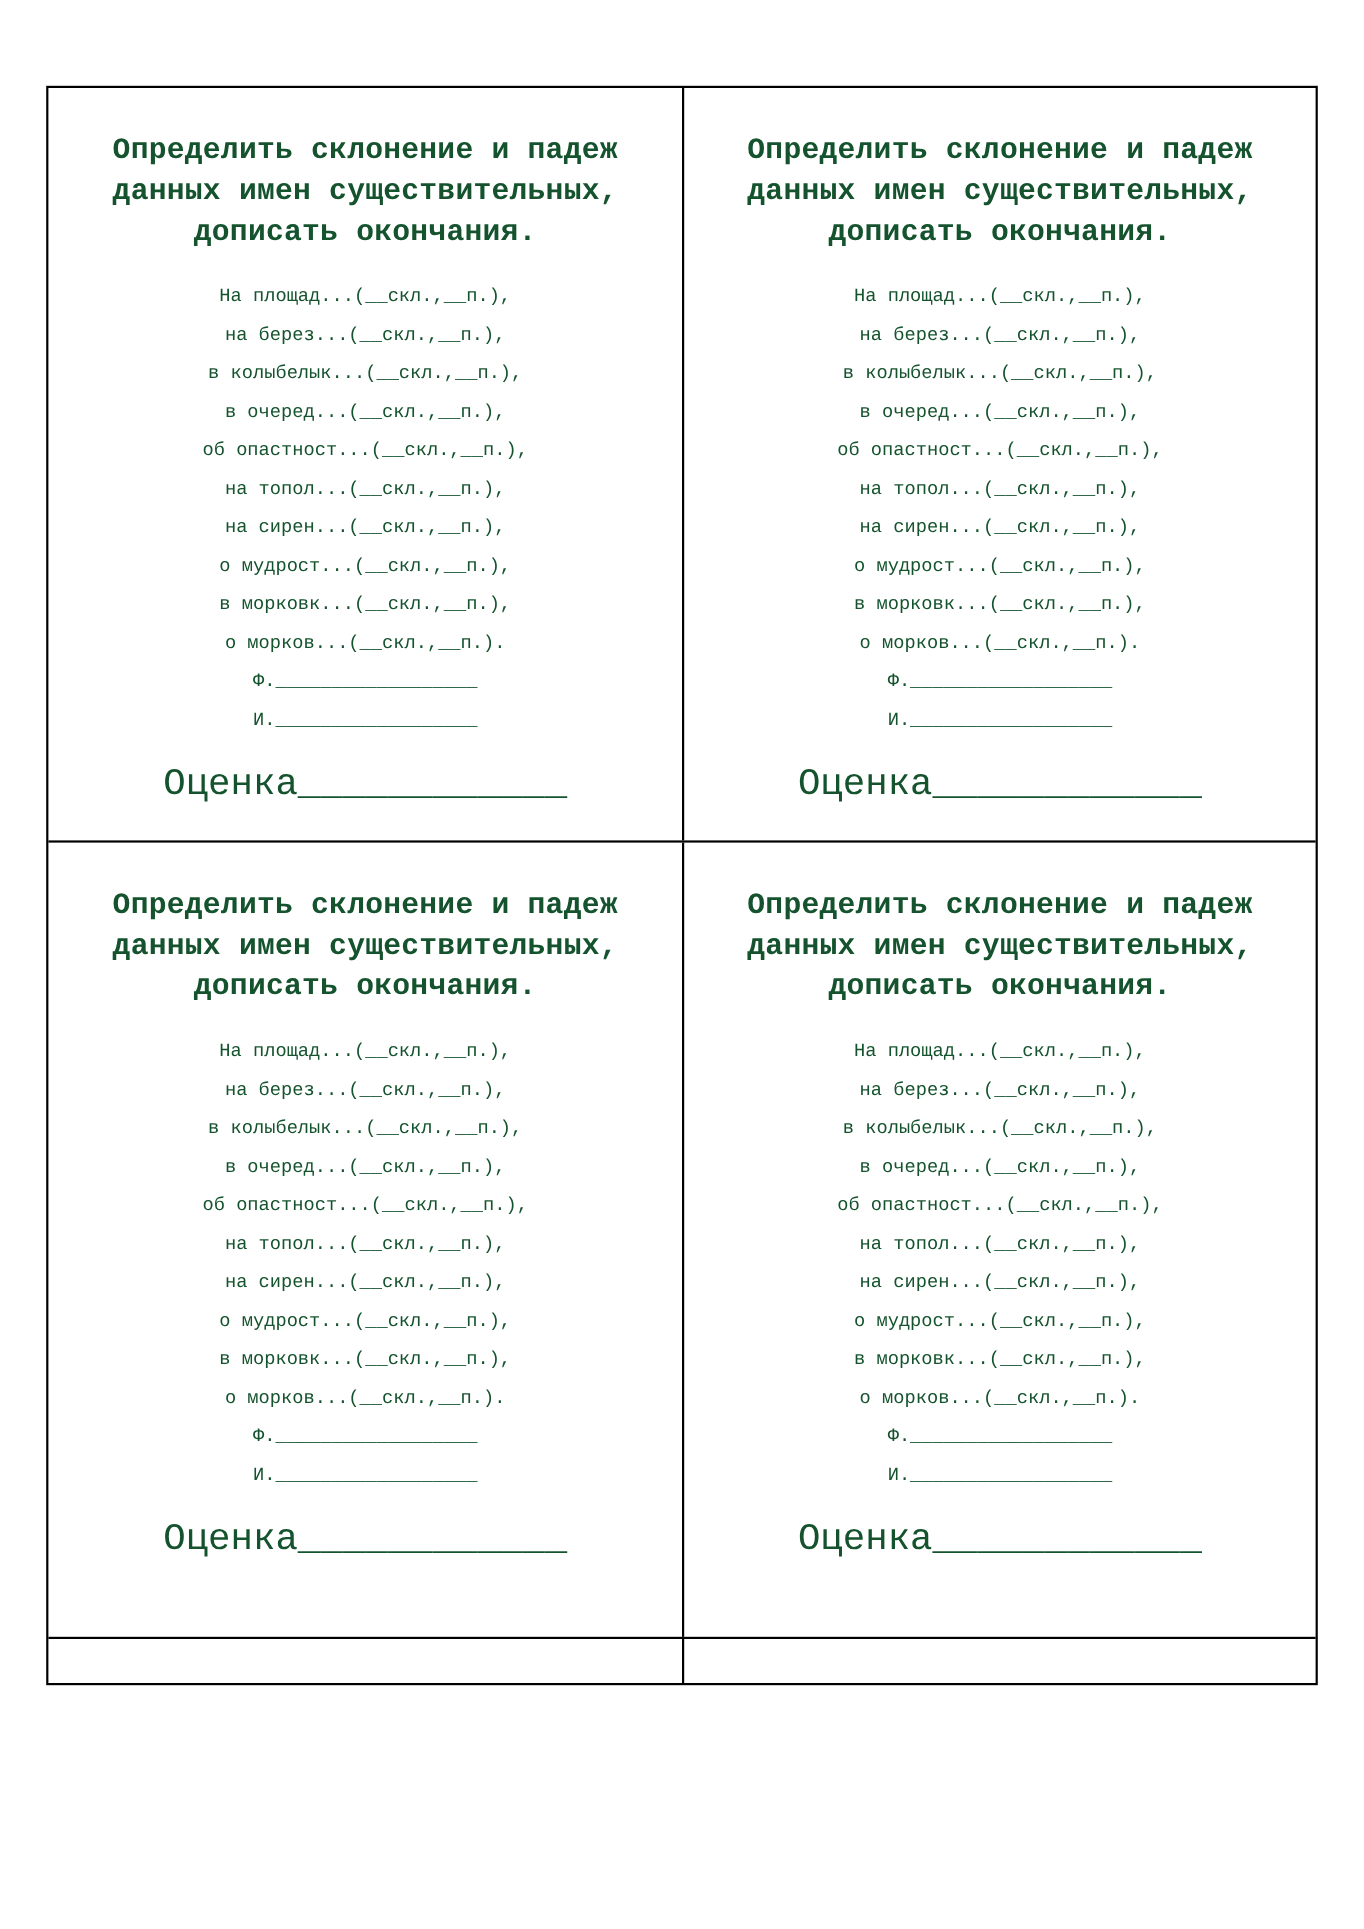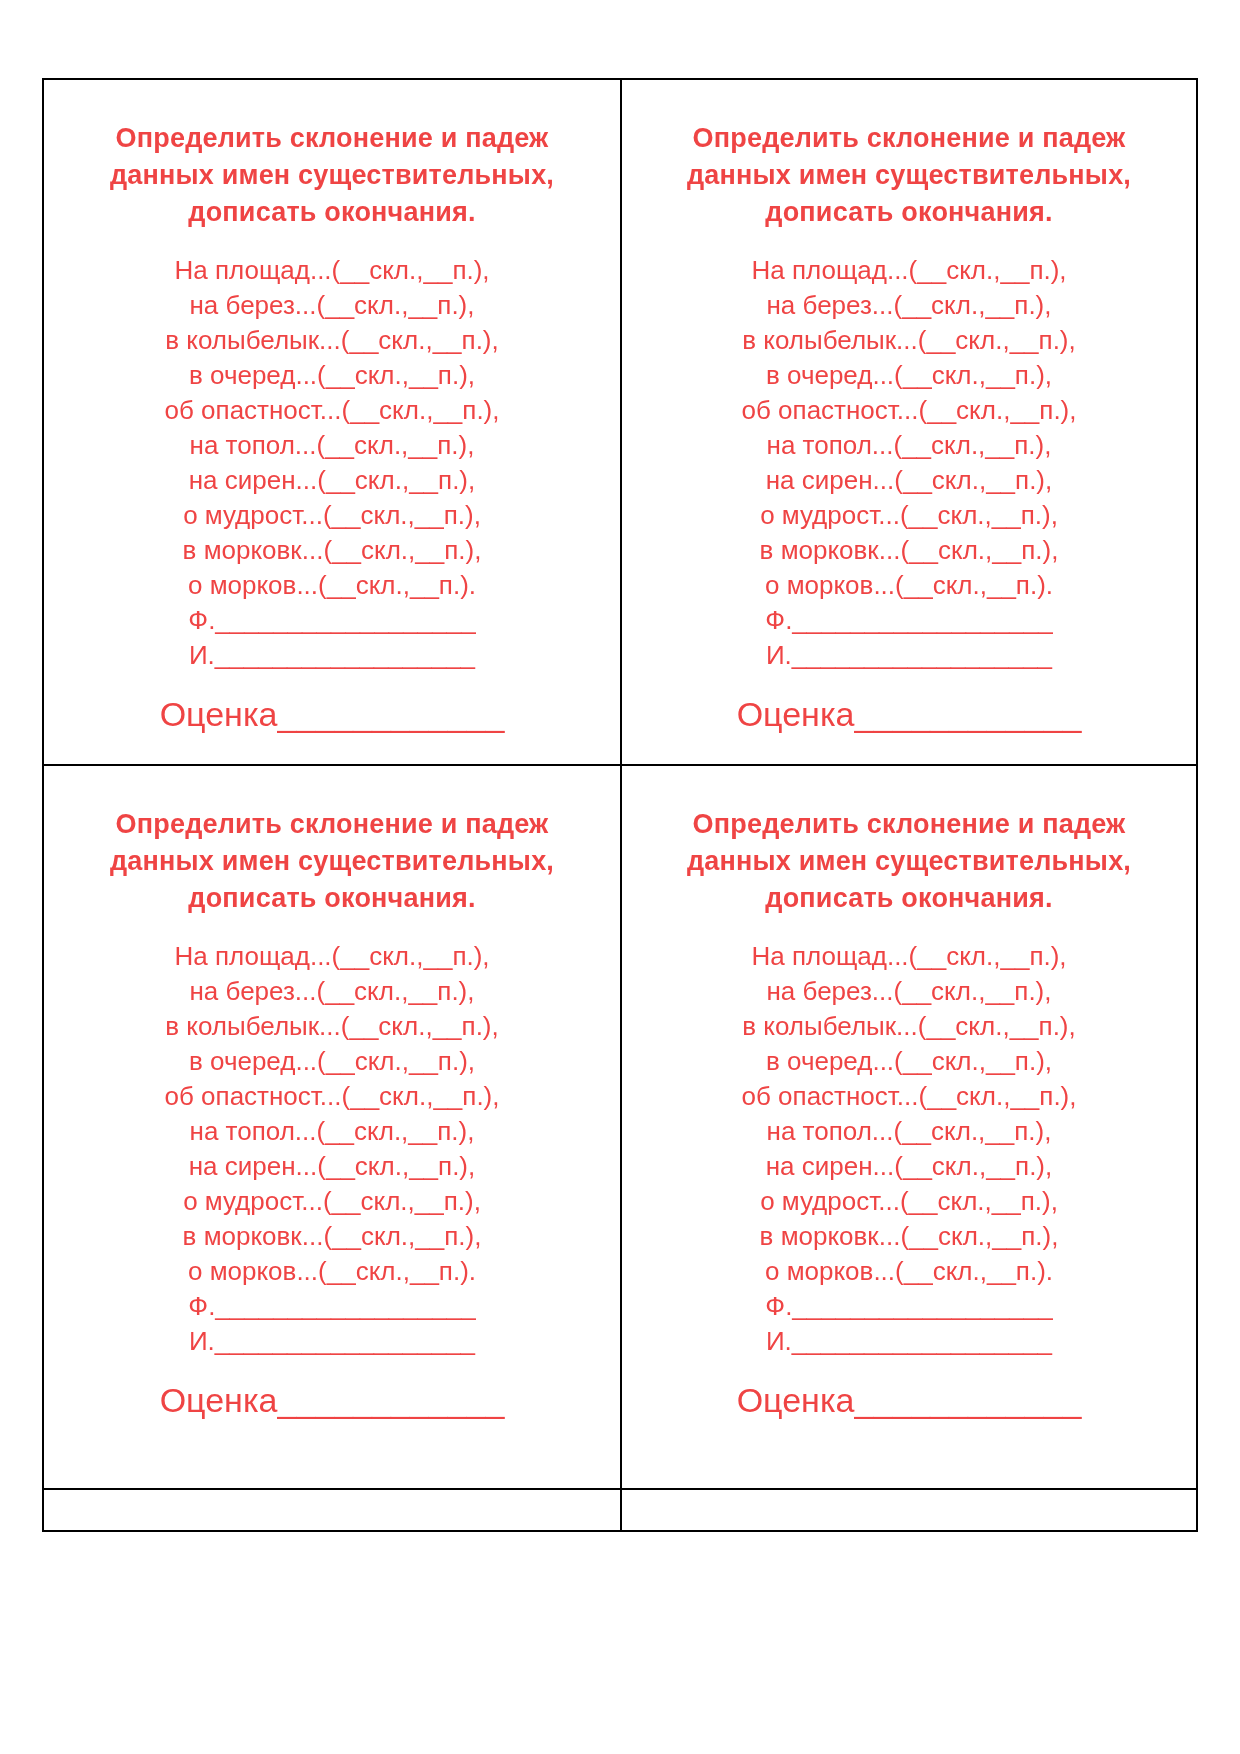--- a/index.html
+++ b/index.html
@@ -5,22 +5,22 @@
   html, body {
     margin: 0;
     padding: 0;
     background: #ffffff;
   }
   .sheet {
     position: relative;
     width: 1240px;
     height: 1754px;
     background: #ffffff;
-    color: #ef4444;
-    font-family: Liberation Sans, sans-serif;
+    color: #14532d;
+    font-family: Liberation Mono, monospace;
     overflow: hidden;
   }
   .wtable {
     position: absolute;
     left: 42px;
     top: 78px;
     width: 1156px;
     border: 2px solid #000000;
     box-sizing: border-box;
     background: #ffffff;
@@ -48,21 +48,21 @@
     text-align: center;
   }
   .card-title {
     font-weight: bold;
     font-size: 27px;
     line-height: 37px;
     letter-spacing: 0.2px;
   }
   .card-lines {
     margin-top: 22px;
-    font-size: 26px;
+    font-size: 17px;
     line-height: 35px;
   }
   .score {
     margin-top: 24px;
     font-size: 34px;
     line-height: 35px;
   }
 </style>
 </head>
 <body>

